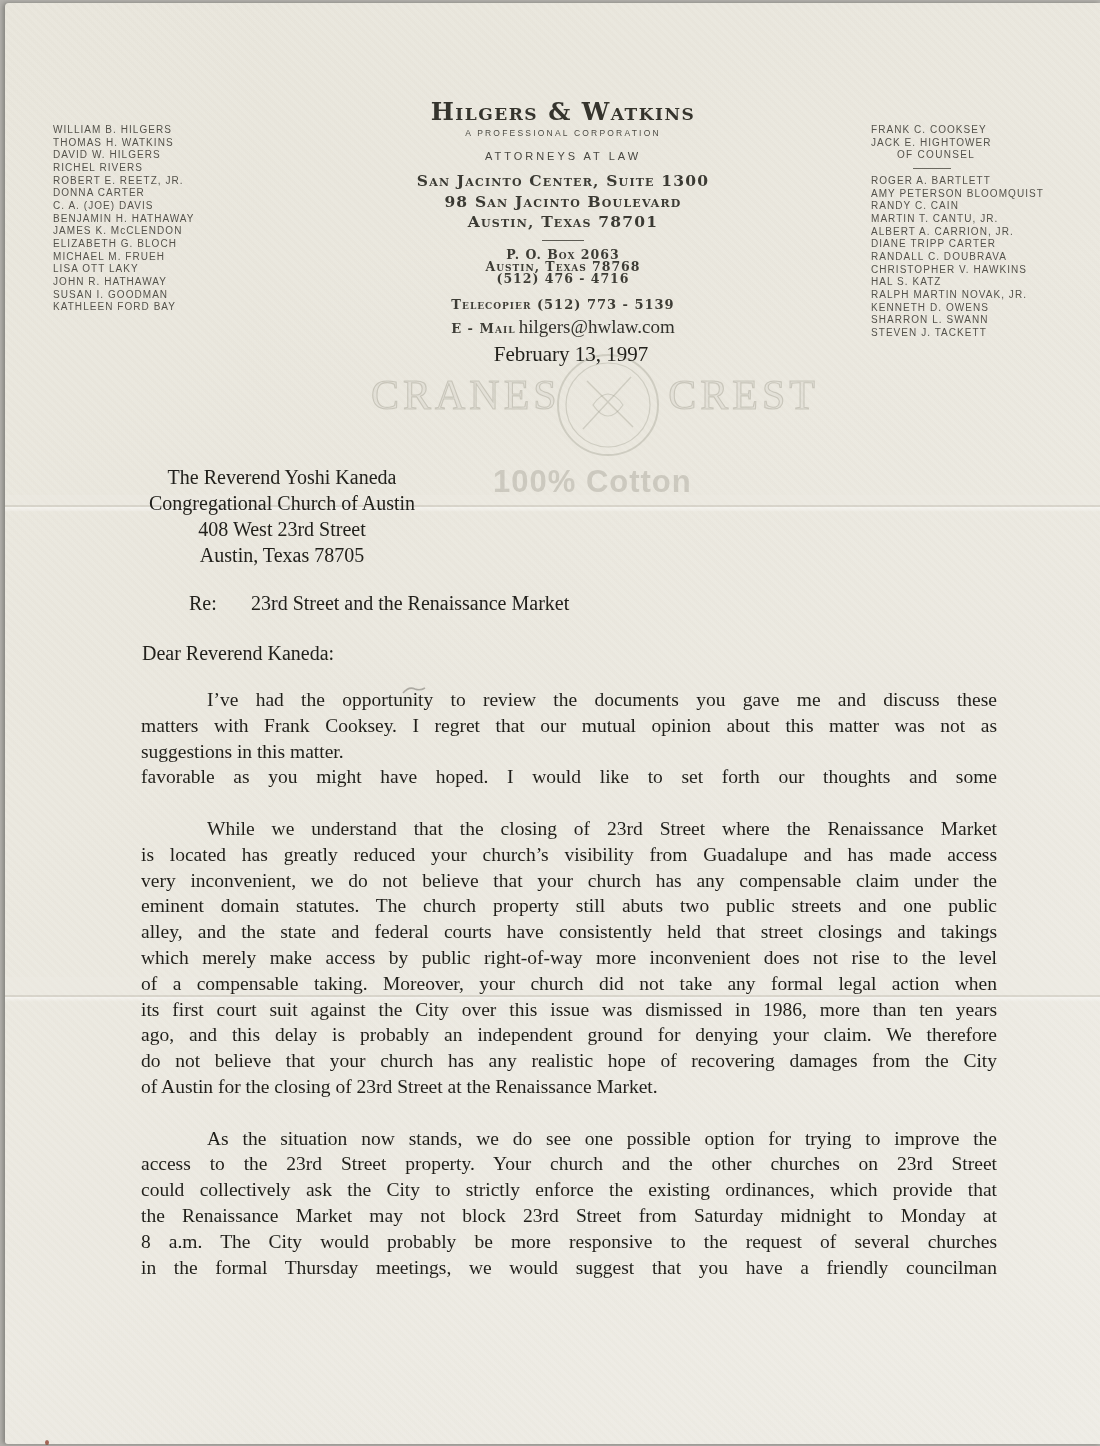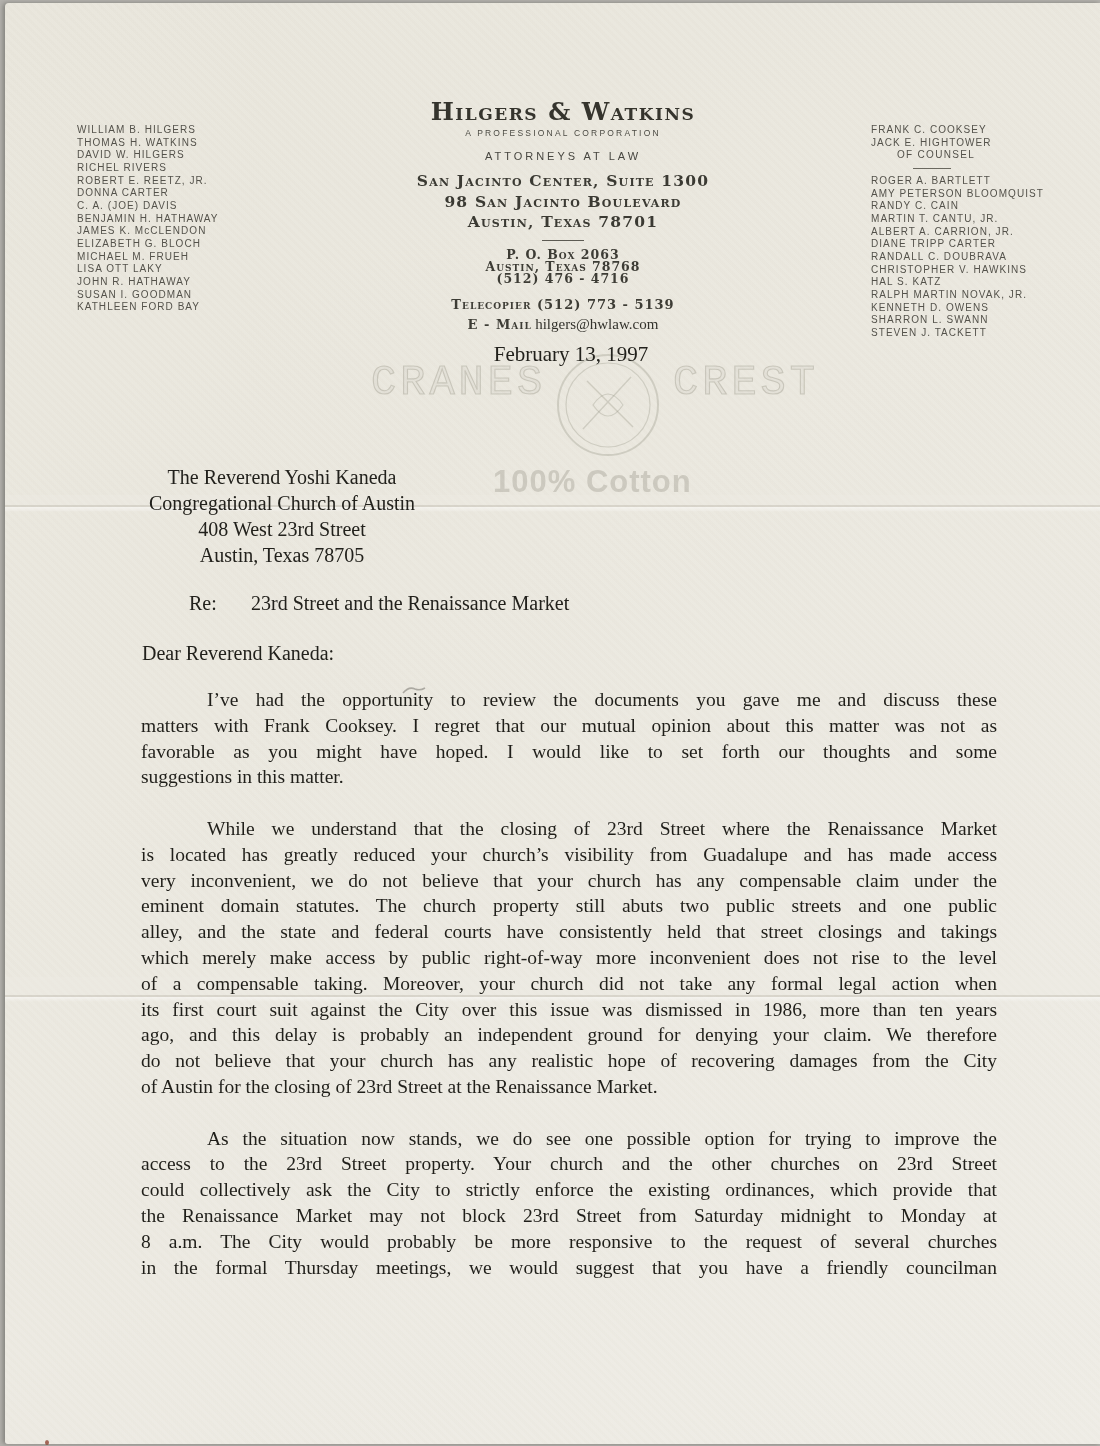--- a/index.html
+++ b/index.html
@@ -23,41 +23,41 @@
   .crease::after{content:"";position:absolute;left:0;right:0;top:4.5px;height:5px;background:linear-gradient(to bottom,rgba(255,255,255,0.45),rgba(255,255,255,0));}
   .crease-1{top:499px;}
   .crease-2{top:989px;}
   .fade-band{position:absolute;left:0;right:0;pointer-events:none;background:rgba(238,235,227,0.40);}
   .fade-1{top:492px;height:16px;}
   .fade-2{top:974px;height:22px;}
 
   
   .watermark{position:absolute;top:352px;left:366px;width:448px;height:104px;pointer-events:none;}
   .wm-word{
-    position:absolute;top:4px;
-    font-family:Liberation Mono, monospace;font-size:42px;font-weight:400;letter-spacing:4px;
+    position:absolute;top:16px;
+    font-family:Liberation Serif, serif;font-size:42px;font-weight:400;letter-spacing:4px;
     color:rgba(148,145,130,0.07);
     -webkit-text-stroke:1.1px rgba(144,141,126,0.34);
   }
   .wm-left{left:0;}
   .wm-right{right:0;}
   .wm-emblem{position:absolute;left:182px;top:-8px;}
   .wm-cotton{
     position:absolute;top:461px;left:488px;
     font-family:"Liberation Sans",sans-serif;font-weight:700;font-size:31px;letter-spacing:1px;
     color:rgba(136,133,120,0.30);pointer-events:none;
   }
 
   
   .side-col{
     position:absolute;top:121px;
     font-family:"Liberation Sans",sans-serif;font-size:10px;line-height:12.65px;
     letter-spacing:1.05px;color:#54524b;white-space:nowrap;
   }
-  .col-left{left:72px;}
+  .col-left{left:48px;}
   .col-right{left:866px;}
   .of-counsel{margin-left:26px;letter-spacing:1.3px;}
   .rule-right{width:38px;height:1px;background:#6b6960;margin:6px 0 6px 42px;}
 
   
   .center-head{position:absolute;left:330px;top:94px;width:456px;text-align:center;color:#3b3a33;}
   .firm-name{
     font-family:"DejaVu Serif",serif;font-variant:small-caps;font-weight:700;
     font-size:24.5px;letter-spacing:1.5px;color:#35342d;
   }
@@ -72,21 +72,21 @@
   .po-line{
     font-family:"DejaVu Serif",serif;font-variant:small-caps;font-weight:700;
     font-size:12.5px;line-height:12px;letter-spacing:1px;color:#3d3c35;
   }
   .tele{
     font-family:"DejaVu Serif",serif;font-variant:small-caps;font-weight:700;
     font-size:13px;margin-top:12px;letter-spacing:1px;color:#3d3c35;
   }
   .email-line{margin-top:4px;font-size:13px;color:#3d3c35;}
   .email-label{font-family:"DejaVu Serif",serif;font-variant:small-caps;font-weight:700;letter-spacing:1px;}
-  .email-addr{font-family:"Liberation Serif",serif;font-size:15px;font-weight:400;color:#33322c;}
+  .email-addr{font-family:"Liberation Serif",serif;font-size:19px;font-weight:400;color:#33322c;}
 
   
   .date-line{position:absolute;top:339px;left:36px;width:1060px;text-align:center;font-size:21px;color:#22211c;}
   .recipient{position:absolute;left:144px;top:461px;font-size:20px;line-height:26px;color:#22211c;text-align:center;}
   .re-line{position:absolute;left:184px;top:589px;font-size:20px;color:#22211c;}
   .re-label{display:inline-block;width:62px;}
   .salutation{position:absolute;left:137px;top:639px;font-size:20px;color:#22211c;}
   .body-block{position:absolute;left:136px;top:684px;width:856px;font-size:19.5px;line-height:25.8px;color:#201f1a;}
   .para + .para{margin-top:25.8px;}
   .line{text-align:justify;text-align-last:justify;}
@@ -204,22 +204,22 @@
   <div class="re-line">
     <span class="re-label">Re:</span><span class="re-text">23rd Street and the Renaissance Market</span>
   </div>
 
   <div class="salutation">Dear Reverend Kaneda:</div>
 
   <div class="body-block">
       <div class="para">
         <div class="line">I’ve had the opportunity to review the documents you gave me and discuss these</div>
         <div class="line">matters with Frank Cooksey.  I regret that our mutual opinion about this matter was not as</div>
+        <div class="line last-left">suggestions in this matter.</div>
         <div class="line">favorable as you might have hoped.  I would like to set forth our thoughts and some</div>
-        <div class="line last-left">suggestions in this matter.</div>
       </div>
       <div class="para">
         <div class="line">While we understand that the closing of 23rd Street where the Renaissance Market</div>
         <div class="line">is located has greatly reduced your church’s visibility from Guadalupe and has made access</div>
         <div class="line">very inconvenient, we do not believe that your church has any compensable claim under the</div>
         <div class="line">eminent domain statutes.  The church property still abuts two public streets and one public</div>
         <div class="line">alley, and the state and federal courts have consistently held that street closings and takings</div>
         <div class="line">which merely make access by public right-of-way more inconvenient does not rise to the level</div>
         <div class="line">of a compensable taking.  Moreover, your church did not take any formal legal action when</div>
         <div class="line">its first court suit against the City over this issue was dismissed in 1986, more than ten years</div>

